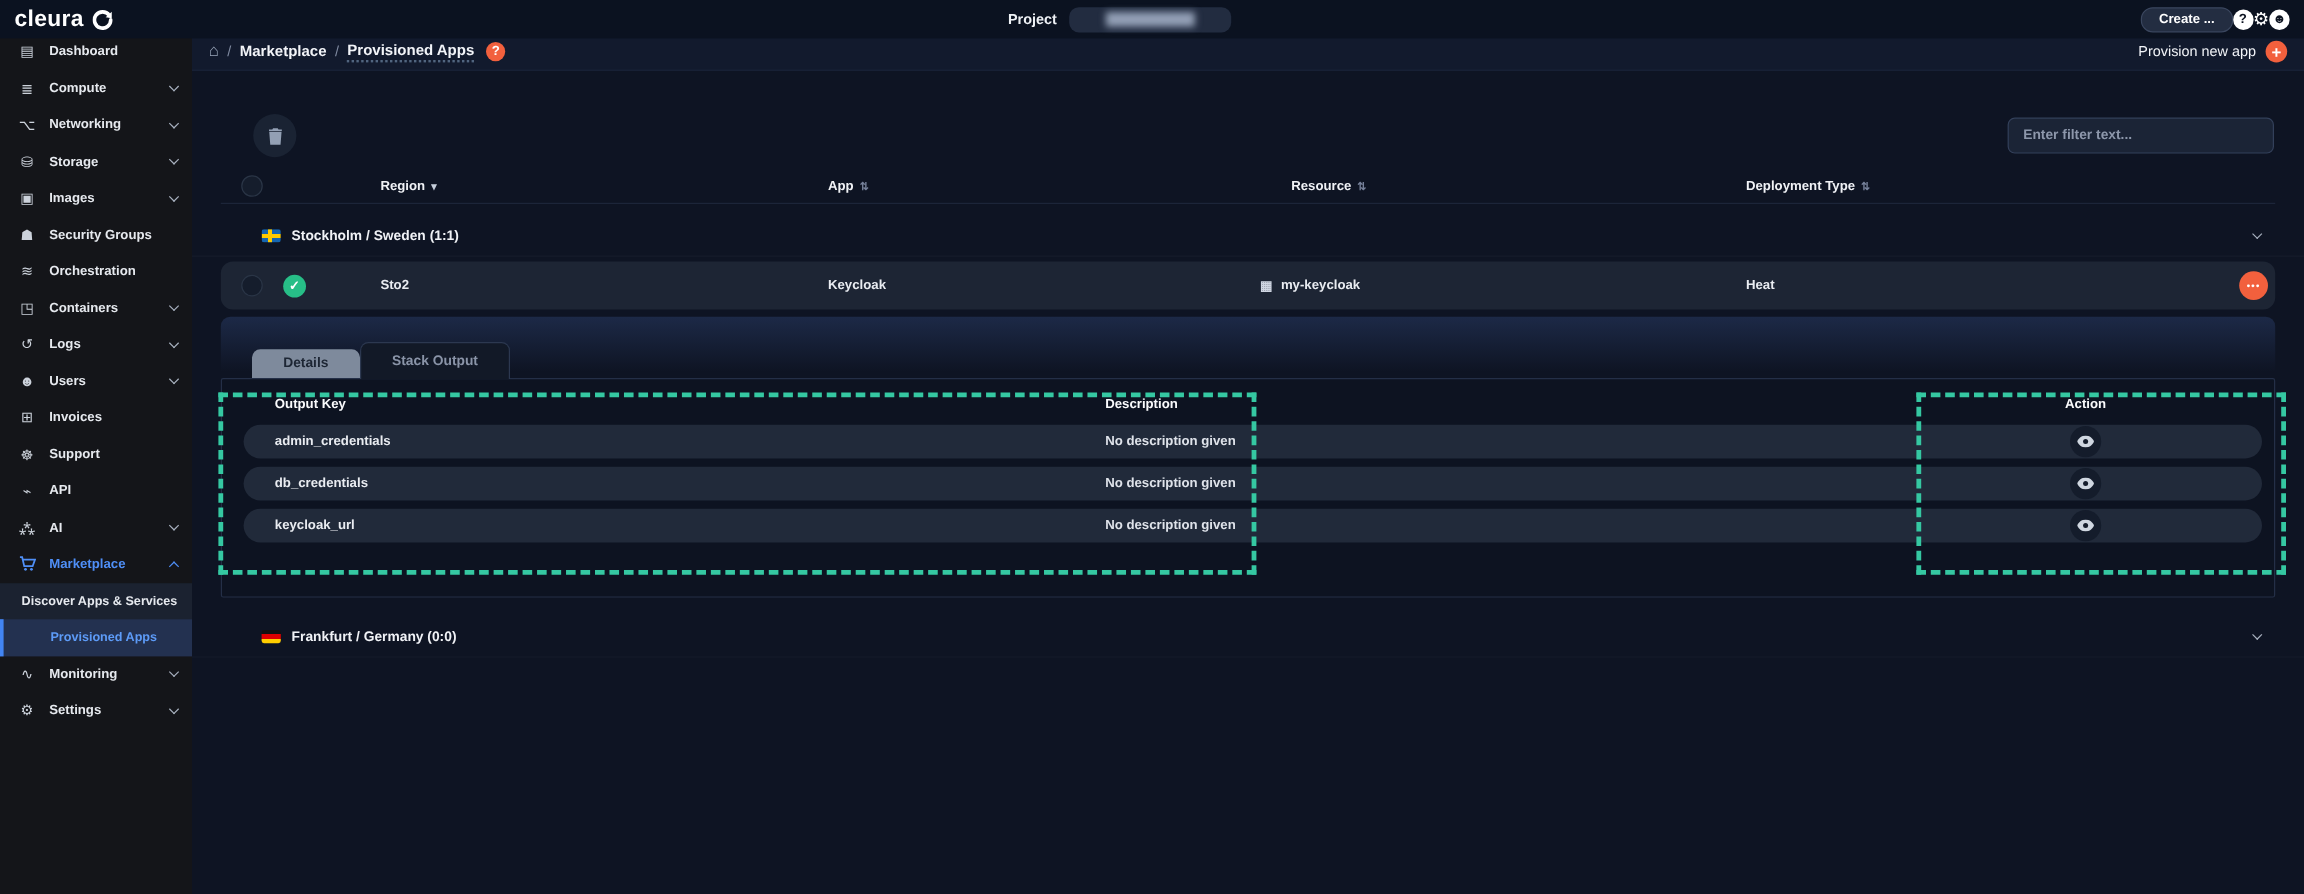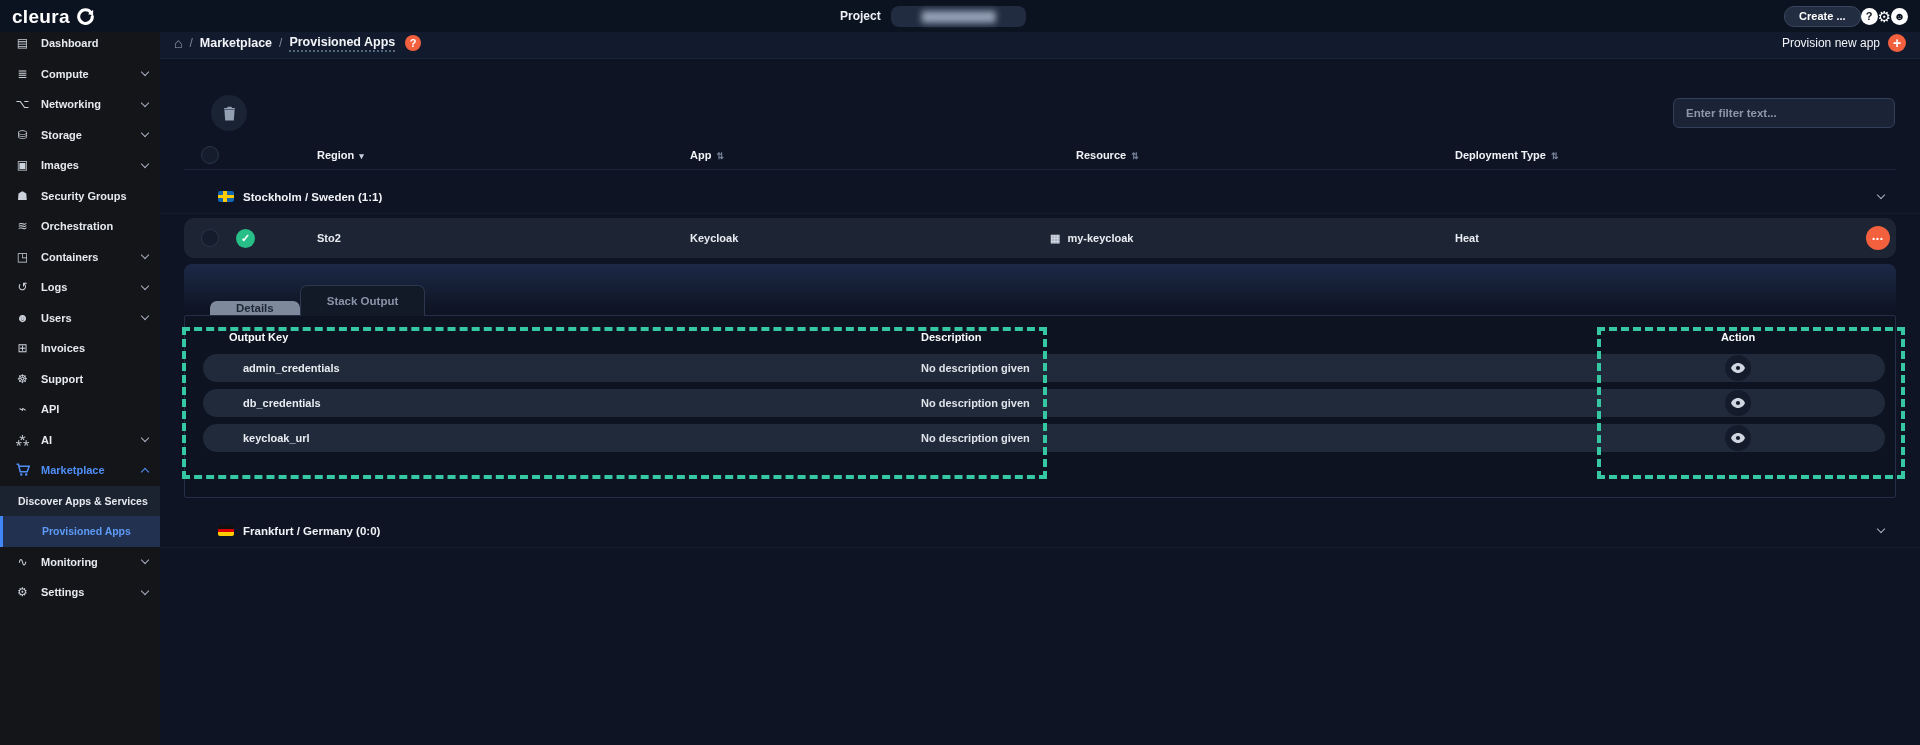--- a/index.html
+++ b/index.html
@@ -94,33 +94,33 @@
     display:flex;align-items:center;justify-content:center;justify-self:start}
   .ok-badge::before{content:"✓";font-weight:bold}
   .res-ic{color:#cfd6e2;font-size:11px}
   .ellipsis-btn{width:24px;height:24px;border-radius:50%;background:#f2603d;color:#fff;
     display:flex;align-items:center;justify-content:center;cursor:pointer;justify-self:end;margin-right:6px}
   .ellipsis-btn::before{content:"•••";font-size:8px;letter-spacing:1px;font-weight:bold}
   
   .detail-head{position:absolute;left:24px;right:24px;top:236px;height:51px;
     background:linear-gradient(180deg,rgba(56,82,140,.34),rgba(14,20,35,0) 90%);
     border-radius:8px 8px 0 0;display:flex;align-items:flex-end;padding-left:26px}
-  .tab{height:14px;display:flex;align-items:center;justify-content:center;font-size:11.5px;font-weight:bold;
+  .tab{height:24px;display:flex;align-items:center;justify-content:center;font-size:11.5px;font-weight:bold;
     border-radius:7px 7px 0 0;padding:0 26px;cursor:pointer;white-space:nowrap}
   .tab-details{background:#7e8a9c;color:#1d2634}
   .tab-stack{background:#121927;color:#8a94a8;border:1px solid #2c3850;border-bottom:none;height:31px;
     margin-bottom:-1px;z-index:2;position:relative}
   .panel{position:absolute;left:24px;right:24px;top:287px;height:183px;background:#0d1321;
     border:1px solid #242f47;border-radius:2px}
   .panel-head{position:relative;height:38px}
   .oh{position:absolute;top:15px;font-size:11px;font-weight:bold;color:#fafbfd;white-space:nowrap}
   .oh-key{left:44px}.oh-desc{left:736px}.oh-action{left:1553px;transform:translateX(-50%)}
   .out-row{position:relative;margin:0 10px 7px 18px;height:28px;background:#212a3a;border-radius:14px;
     display:flex;align-items:center}
-  .out-key{margin-left:40px;font-size:11px;font-weight:bold;color:#e9ecf1}
+  .out-key{margin-left:26px;font-size:11px;font-weight:bold;color:#e9ecf1}
   .out-desc{position:absolute;left:718px;font-size:11px;font-weight:bold;color:#dfe3ea}
   .eye-btn{position:absolute;left:1522px;width:26px;height:26px;border-radius:50%;background:#141c2b;
     display:flex;align-items:center;justify-content:center;cursor:pointer}
   
   .ann{position:absolute;border:4px dashed #35c8a2;pointer-events:none;z-index:6}
   .ann-1{left:22px;top:299px;width:865px;height:152px}
   .ann-2{left:1437px;top:299px;width:308px;height:152px}
   
   .g-frankfurt{top:486px}.g-karlskrona{top:530px}.g-stockholm{top:152px}
 </style>

